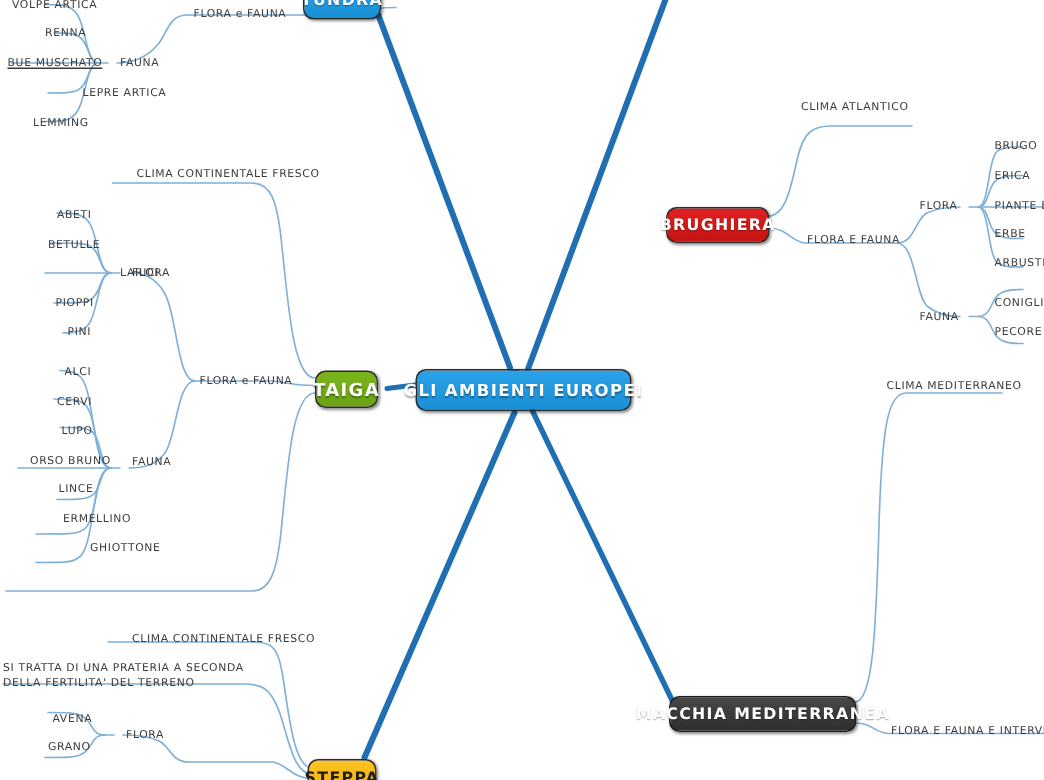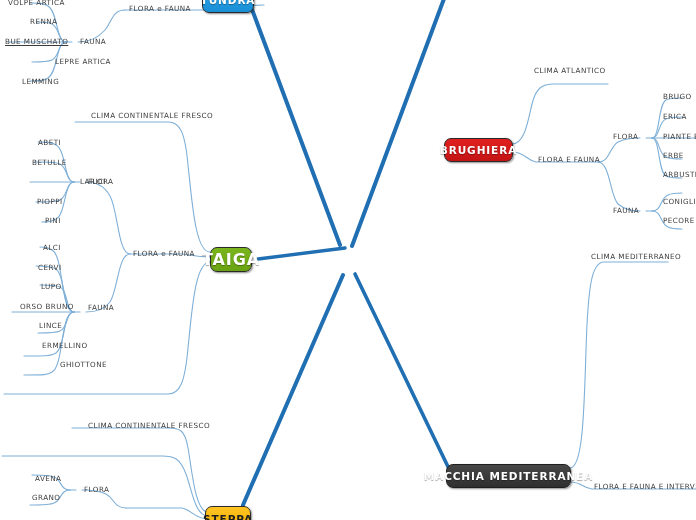--- a/index.html
+++ b/index.html
@@ -52,21 +52,21 @@
   }
   .node-tundra {
     background: linear-gradient(#2aa3e8, #1a8fd6);
     border-color: #2a2a2a;
     font-size: 10.5px;
     padding: 0 8px;
   }
   .node-taiga {
     background: linear-gradient(#7ab51d, #6aa213);
     border-color: #2a2a2a;
-    font-size: 16px;
+    font-size: 12px;
     padding: 0 8px;
   }
   .node-steppa {
     background: linear-gradient(#ffc423, #f0ad00);
     border-color: #2a2a2a;
     color: #1d1d1d;
     text-shadow: none;
     font-size: 10.5px;
     padding: 0 8px;
   }
@@ -169,20 +169,23 @@
 
       <path d="M 646 211 L 652 211"></path>
       <path d="M 652 211 C 662 211 660 198 668 195 C 672 193 676 193 682 193"></path>
       <path d="M 652 211 C 662 211 660 224 668 227 C 672 229 676 229 682 229"></path>
 
       <path d="M 570 468 C 582 468 584 420 586 350 C 588 284 592 262 604 262 L 668 262"></path>
       <path d="M 570 482 C 582 482 582 488 592 489 L 696 489"></path>
     </g>
   </svg>
 
+  <div class="node node-root" style="left:277px; top:246px; width:144px; height:28px;">
+    <span>GLI AMBIENTI EUROPEI</span>
+  </div>
 
   <div class="node node-tundra" style="left:202px; top:-13px; width:52px; height:26px;">
     <span>TUNDRA</span>
   </div>
 
   <div class="node node-taiga" style="left:210px; top:247px; width:42px; height:25px;">
     <span>TAIGA</span>
   </div>
 
   <div class="node node-steppa" style="left:205px; top:506px; width:46px; height:25px;">
@@ -220,20 +223,21 @@
   <div class="lbl" style="left:43px; top:243px;">ALCI</div>
   <div class="lbl" style="left:38px; top:263px;">CERVI</div>
   <div class="lbl" style="left:41px; top:282px;">LUPO</div>
   <div class="lbl" style="left:20px; top:302px;">ORSO BRUNO</div>
   <div class="lbl" style="left:39px; top:321px;">LINCE</div>
   <div class="lbl" style="left:42px; top:341px;">ERMELLINO</div>
   <div class="lbl" style="left:24px; top:360px;margin-left:36px;">GHIOTTONE</div>
 
 
   <div class="lbl" style="left:88px; top:421px;">CLIMA CONTINENTALE FRESCO</div>
+  <div class="lbl wrap" style="left:2px; top:440px; width:180px;">SI TRATTA DI UNA PRATERIA A SECONDA DELLA FERTILITA' DEL TERRENO</div>
   <div class="lbl" style="left:84px; top:485px;">FLORA</div>
   <div class="lbl" style="left:35px; top:474px;">AVENA</div>
   <div class="lbl" style="left:32px; top:493px;text-align:right;">GRANO</div>
 
   <div class="lbl" style="left:534px; top:66px;">CLIMA ATLANTICO</div>
   <div class="lbl" style="left:538px; top:155px;">FLORA E FAUNA</div>
 
   <div class="lbl" style="left:613px; top:132px;">FLORA</div>
   <div class="lbl" style="left:663px; top:92px;">BRUGO</div>
   <div class="lbl" style="left:663px; top:112px;">ERICA</div>

